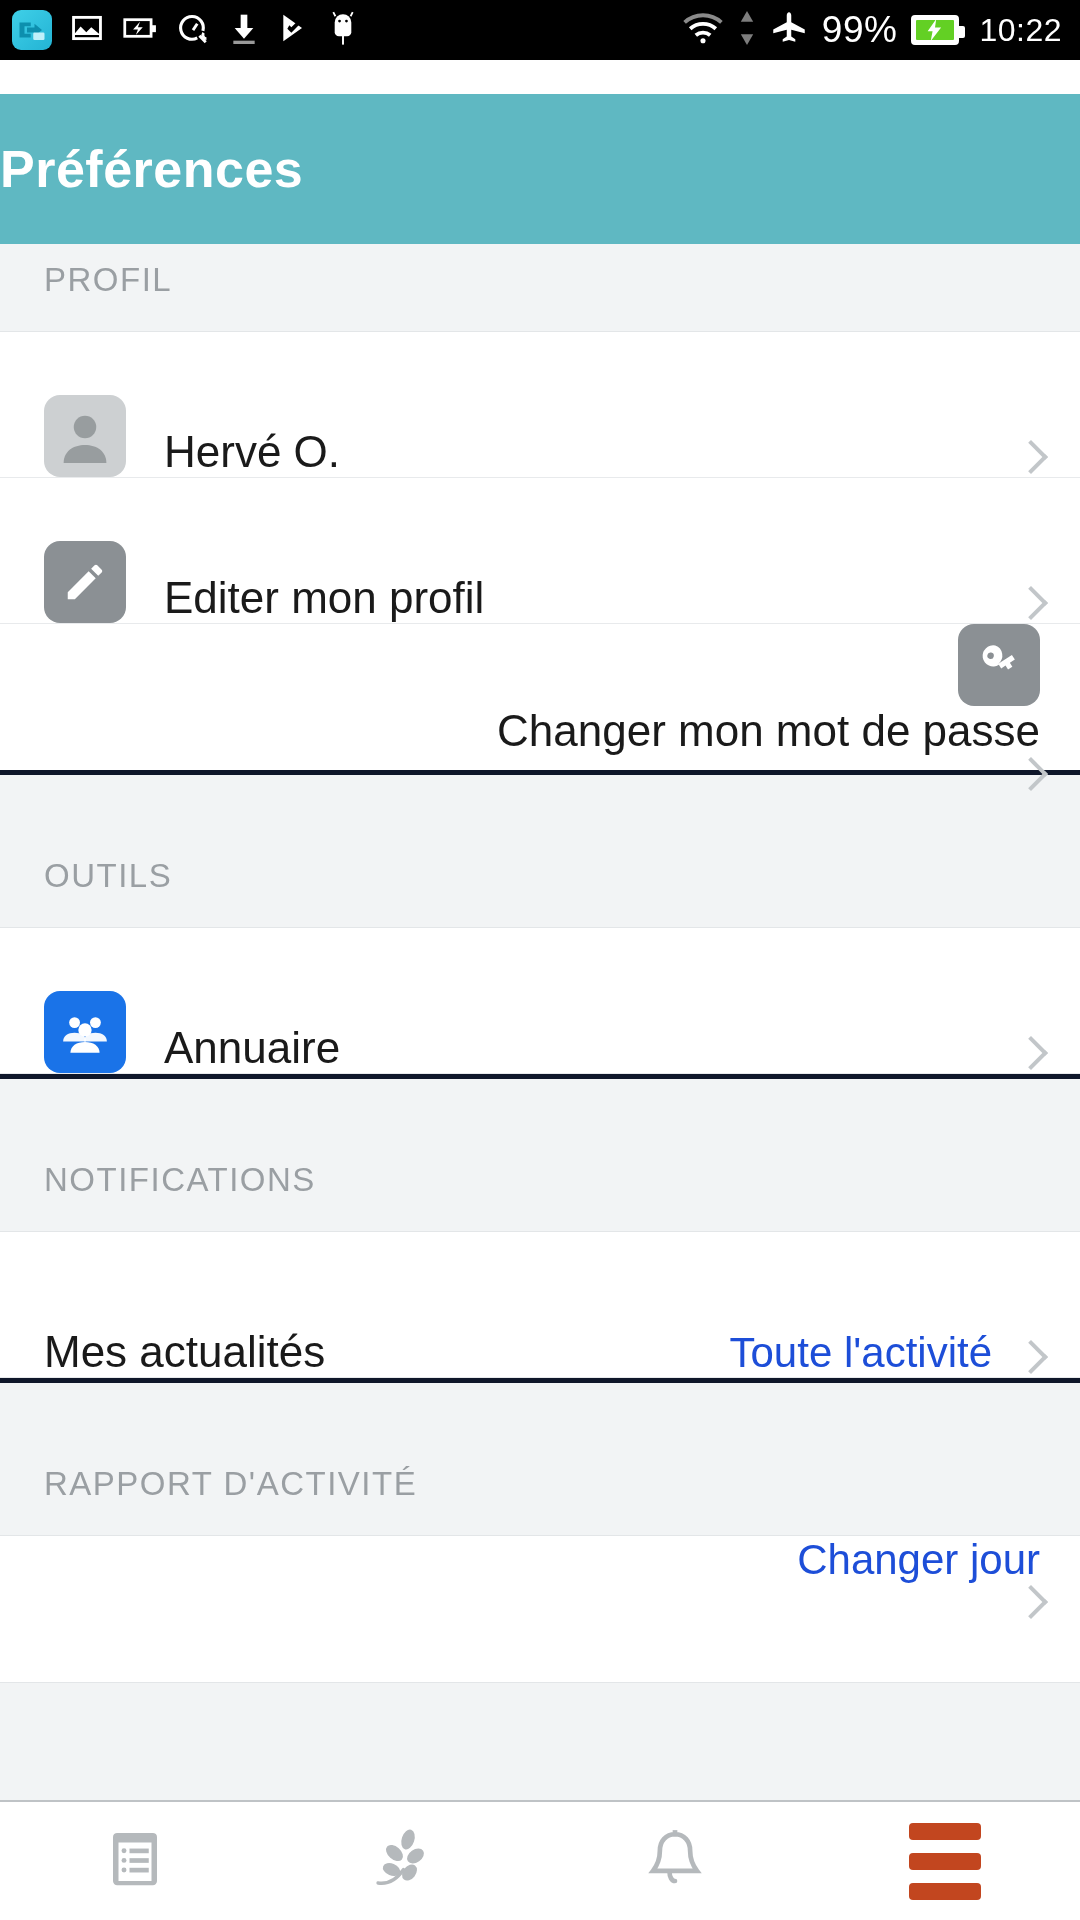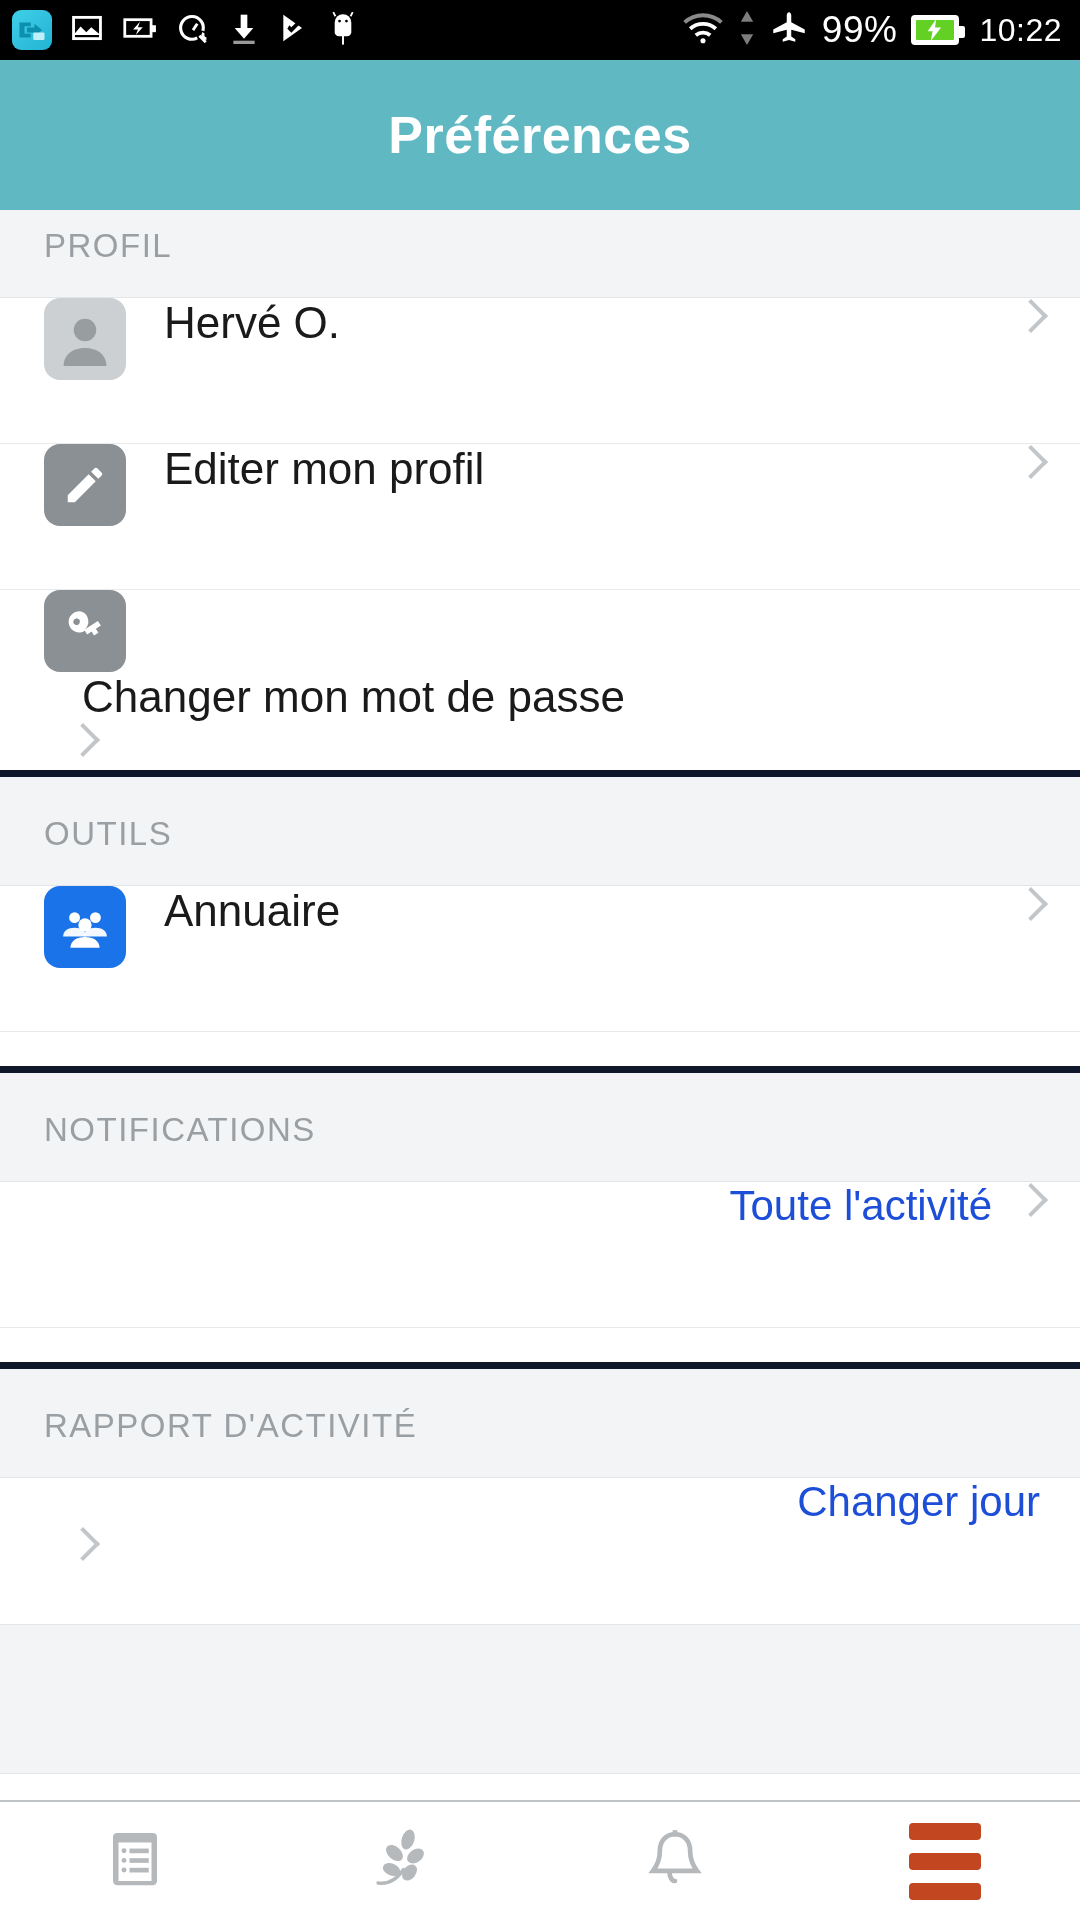--- a/index.html
+++ b/index.html
@@ -36,40 +36,40 @@
     width:7px; height:12px; background:#ffffff; border-radius:0 2px 2px 0;
   }
   .sb-batt-fill{
     position:absolute; inset:2px; background:#63d024; border-radius:1px;
     display:flex; align-items:center; justify-content:center;
   }
 
   
   .appbar {
     height:150px; background:#5fb8c2;
-    display:flex; align-items:center; justify-content:center;
+    display:flex; align-items:center; margin-top:34px;
   }
   .appbar-title {
     color:#ffffff; font-size:52px; font-weight:700; letter-spacing:0.5px;
   }
 
   
   .scroll { position:relative; height:1710px; background:#ffffff; }
 
   .sec-head {
     background:#f2f4f5; color:#9a9fa3;
     font-size:33px; letter-spacing:1.5px;
     display:flex; align-items:flex-end; padding:0 0 32px 44px;
     border-bottom:1px solid #e3e6e8;
   }
   .sec-head.h1 { height:88px; }
-  .sec-head.gap { height:116px; border-top:7px solid #0f172a;margin-top:34px; }
+  .sec-head.gap { height:158px; border-top:5px solid #0f172a; }
 
   .row {
-    height:146px; background:#ffffff; display:flex; align-items:flex-start;
+    height:146px; background:#ffffff; display:flex; align-items:flex-end;
     padding:0 40px 0 44px; border-bottom:1px solid #e8eaec; position:relative;
   }
   .row.noborder { border-bottom:none;flex-direction:column; }
   .row-ico { width:82px; height:82px; border-radius:16px; flex:none;
              display:flex; align-items:center; justify-content:center; }
   .ico-avatar { background:#cdd0d2; }
   .ico-gray   { background:#8b9094; }
   .ico-blue   { background:#1a73e8; }
   .row-label {
     font-size:44px; color:#1a1a1a; margin-left:38px; white-space:nowrap;
@@ -267,20 +267,21 @@
         </svg>
       </span>
       <span class="row-label">Annuaire</span>
       <span class="row-spacer"></span>
       <span class="chev"></span>
     </div>
 
     <div class="sec-head gap">NOTIFICATIONS</div>
 
     <div class="row">
+      <span class="row-label noicon">Mes actualités</span>
       <span class="row-value">Toute l'activité</span>
       <span class="chev"></span>
     </div>
 
     <div class="sec-head gap">RAPPORT D'ACTIVITÉ</div>
 
     <div class="row noborder">
       <span class="row-value">Changer jour</span>
       <span class="chev"></span>
     </div>

